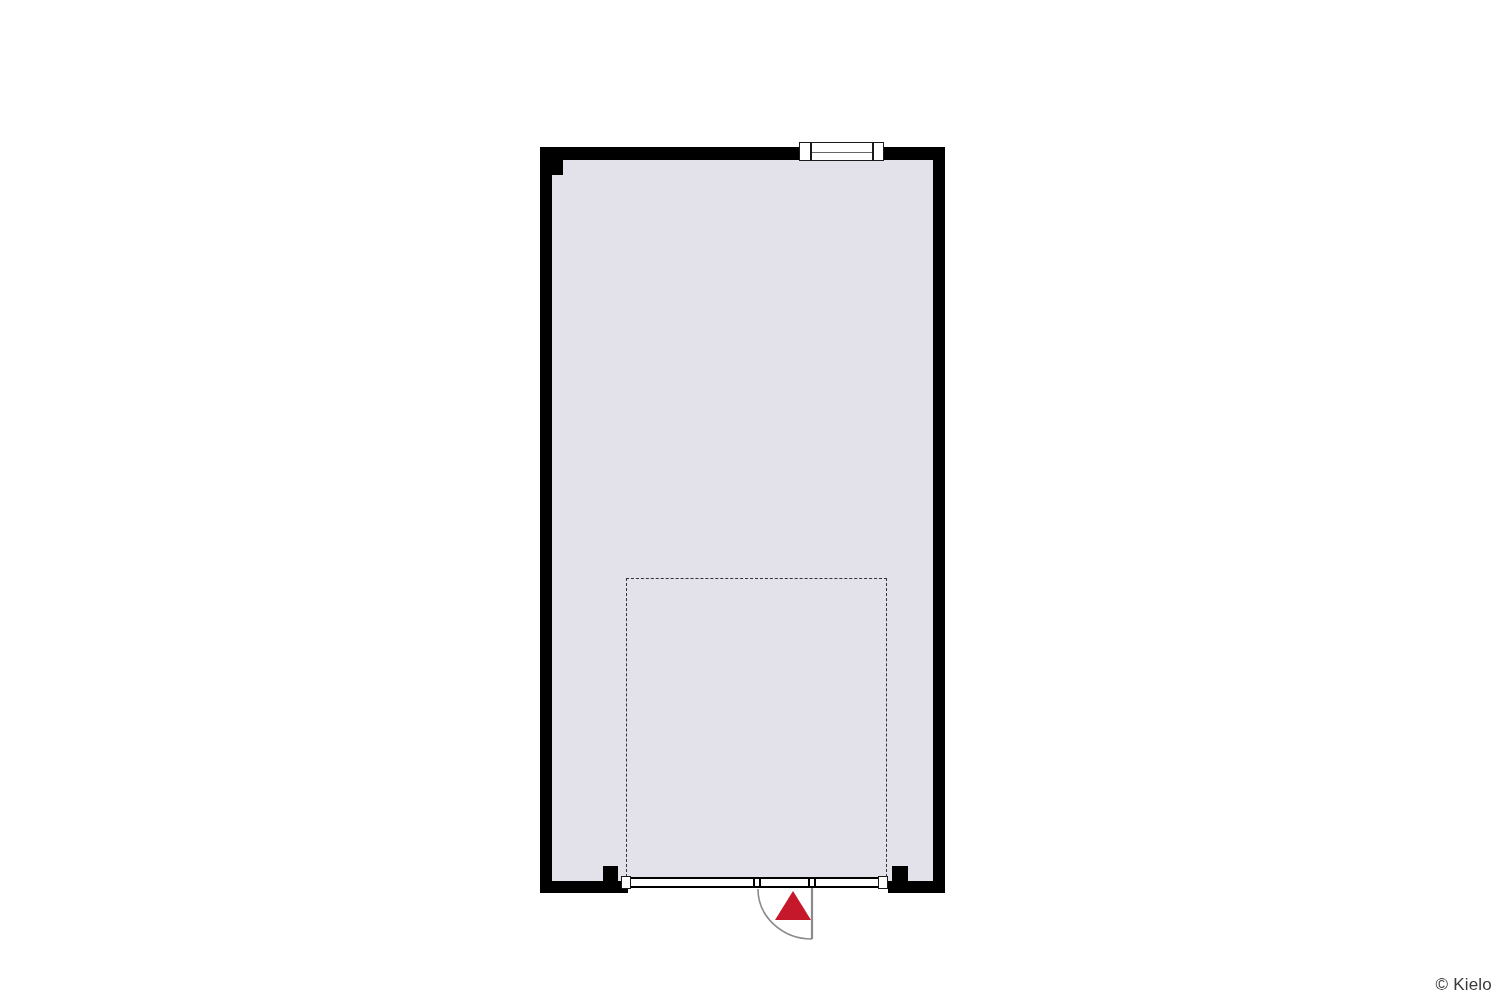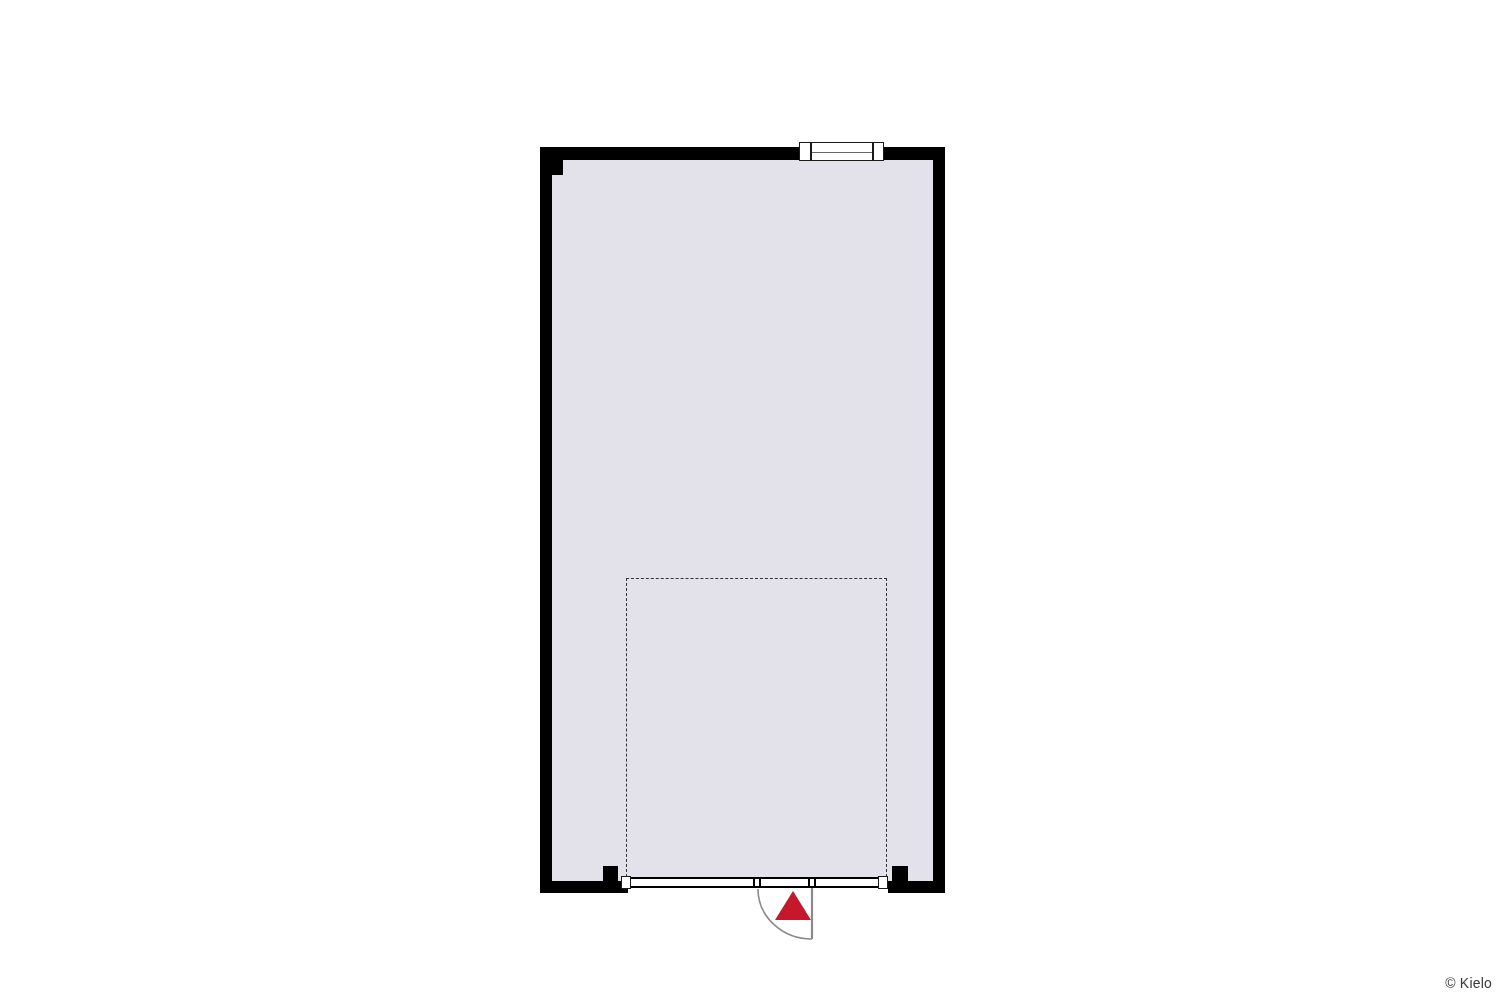--- a/index.html
+++ b/index.html
@@ -70,21 +70,21 @@
 
   
   .door-svg { left: 750px; top: 882px; width: 70px; height: 62px; }
   .swing-arc { fill: none; stroke: var(--swing, #8a8a8a); stroke-width: 1.6; }
   .door-leaf { stroke: var(--swing, #8a8a8a); stroke-width: 2.2; }
   .entrance-triangle { fill: var(--marker, #c6182b); }
 
   
   .copyright {
     right: 8px; top: 975px;
-    font-size: 14px; color: var(--text, #3a3a3a);
+    font-size: 17px; color: var(--text, #3a3a3a);
     letter-spacing: 0.2px;
   }
 </style>
 </head>
 <body>
 
 <div class="canvas">
 
   <div class="abs floor"></div>
 

